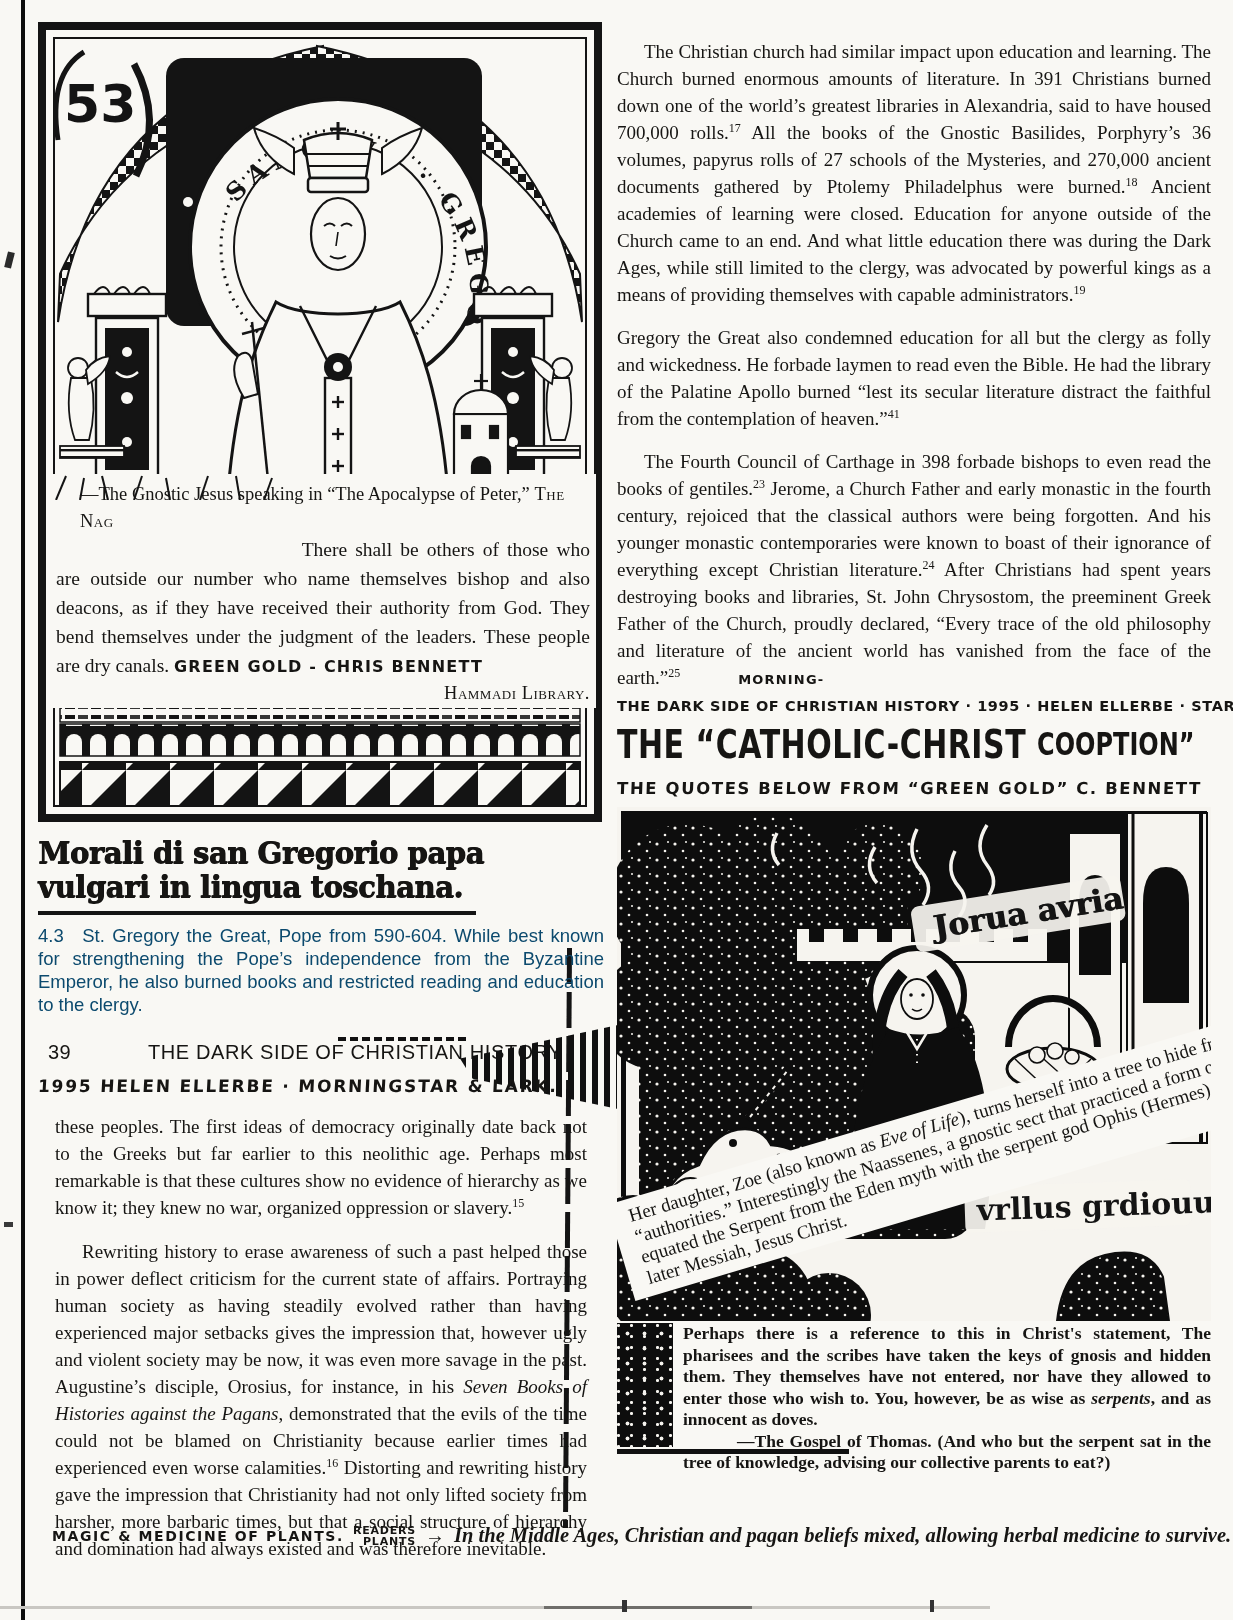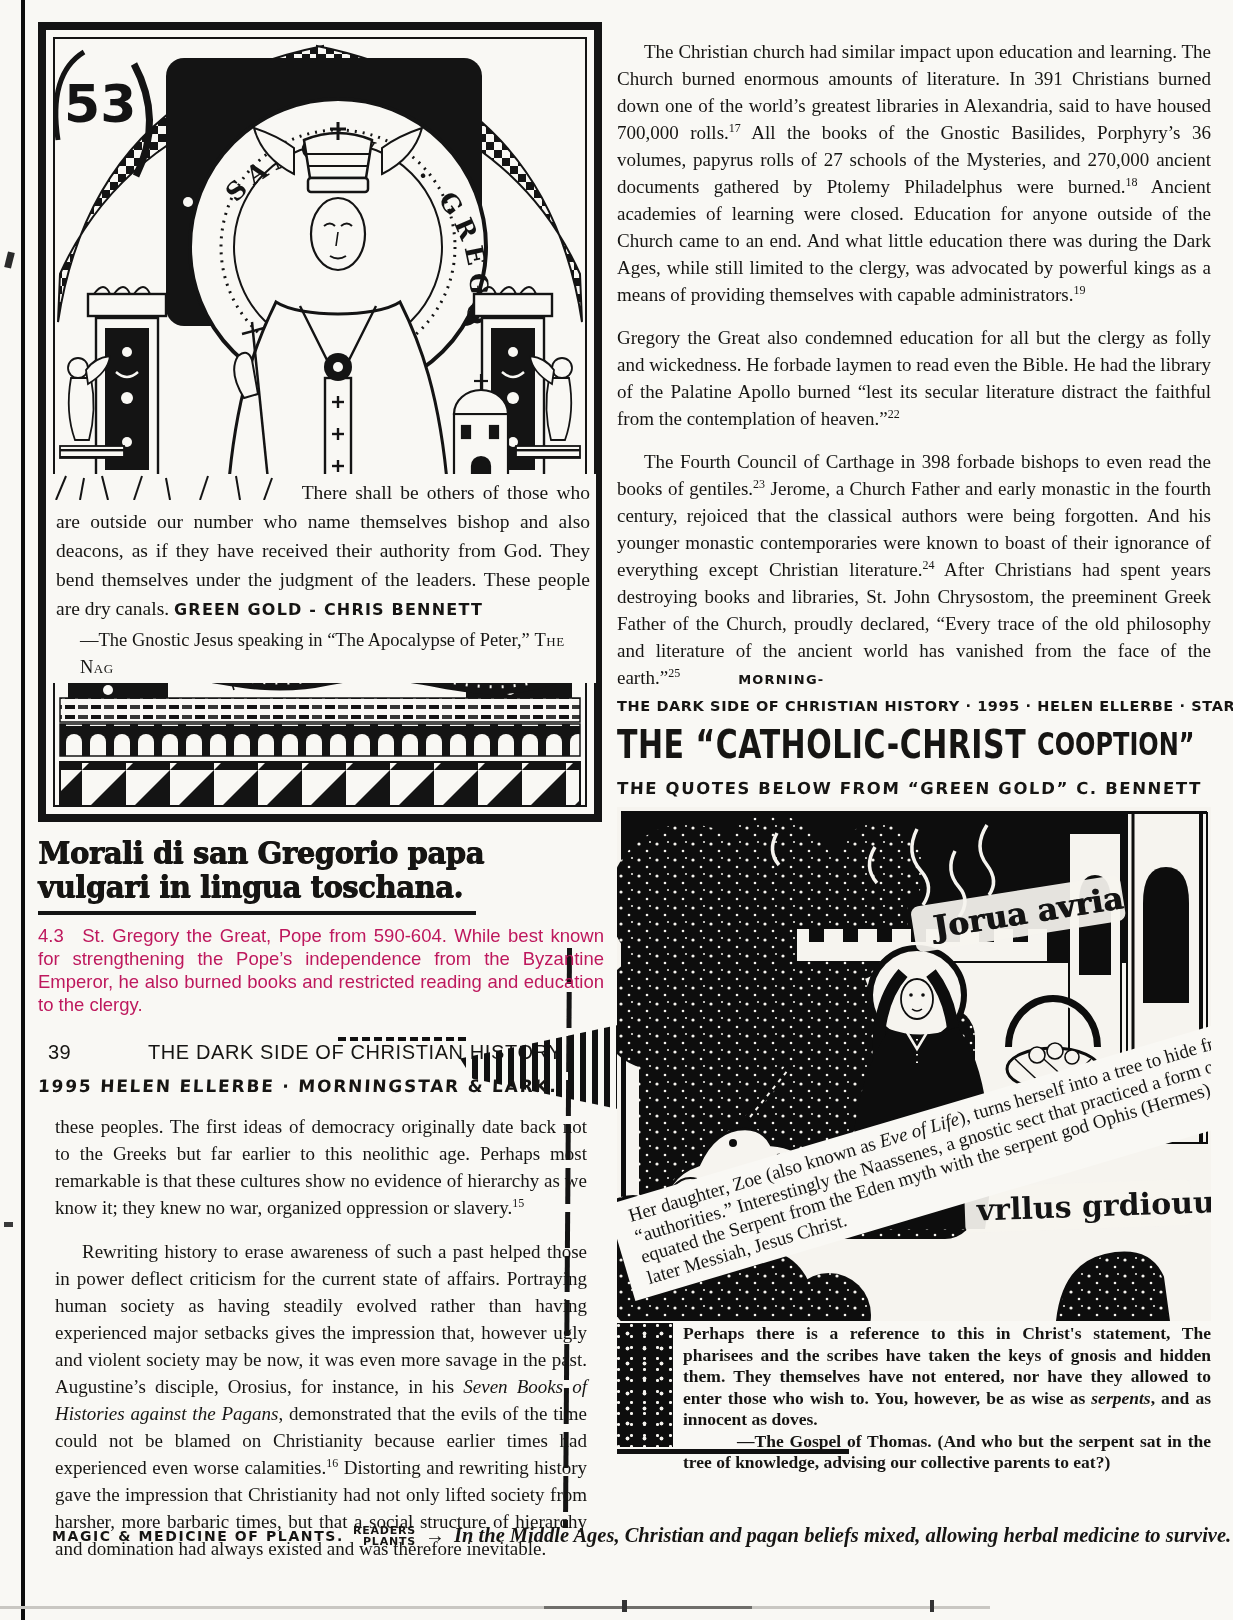--- a/index.html
+++ b/index.html
@@ -30,21 +30,21 @@
   .woodcut svg{position:absolute;left:0;top:0;}
   .quote-overlay{position:absolute;left:12px;top:452px;width:534px;background:#f9f8f4;padding:4px 6px 2px 6px;}
   .quote{font-size:19.5px;line-height:29px;text-indent:46%;}
   .quote-sketch{position:absolute;left:10px;top:2px;}
   .attr-line1{font-size:18.5px;line-height:27px;margin-top:3px;padding-left:24px;text-align:left;}
   .attr-line2{font-size:18.5px;line-height:25px;text-align:right;}
   .gothic{margin-top:14px;font-family:"DejaVu Serif",serif;font-weight:700;font-size:30px;line-height:34px;
     letter-spacing:-.5px;transform:scaleX(.97);transform-origin:left;
     text-shadow:.8px 0 0 currentColor,0 .5px 0 currentColor;}
   .gothic-rule{margin-top:7px;width:438px;height:4px;background:#141414;}
-  .fig-caption{margin-top:9px;width:566px;font-size:18.5px;line-height:23px;text-align:justify;color:#be185d;}
+  .fig-caption{margin-top:9px;width:566px;font-size:18.5px;line-height:23px;text-align:justify;color:#0c4a6e;}
   .running-row{position:relative;margin-top:25px;height:32px;}
   .page-num{position:absolute;left:10px;top:0;font-size:20px;letter-spacing:.5px;}
   .running-head{position:absolute;left:110px;top:0;font-size:20px;letter-spacing:.6px;}
   .wedge{position:absolute;right:-14px;top:-16px;width:158px;height:84px;
     background:repeating-linear-gradient(90deg,#111 0 6px,transparent 6px 12px);
     clip-path:polygon(0 40%,100% 0,100% 100%,8% 64%);}
   .wedge-dash{position:absolute;right:138px;top:-4px;width:128px;border-top:4px dashed #111;}
   .hw-pub{margin-top:3px;font-size:17px;letter-spacing:1.8px;transform:skewX(-3deg);transform-origin:left;}
   .left-body{margin-top:8px;width:566px;}
   .left-body p{margin:17px;}
@@ -256,22 +256,23 @@
             <line x1="6" y1="26" x2="16" y2="2"></line>
               <line x1="30" y1="26" x2="34" y2="4"></line>
             <line x1="58" y1="26" x2="52" y2="2"></line>
               <line x1="84" y1="26" x2="92" y2="2"></line>
             <line x1="120" y1="26" x2="116" y2="4"></line>
               <line x1="150" y1="26" x2="158" y2="2"></line>
             <line x1="190" y1="26" x2="186" y2="2"></line>
               <line x1="214" y1="26" x2="222" y2="4"></line>
           </g>
         </svg>
+        <div class="serif attr-line1"><span>—The Gnostic Jesus speaking in “The Apocalypse of Peter,” </span><span class="sc">The Nag</span></div>
         <div class="serif quote"><span>There shall be others of those who are outside our number who name themselves bishop and also deacons, as if they have received their authority from God. They bend themselves under the judgment of the leaders.  These people are dry canals. </span><span class="hw-inline" style="font-size: 16px;">GREEN GOLD - CHRIS BENNETT</span></div>
-        <div class="serif attr-line1"><span>—The Gnostic Jesus speaking in “The Apocalypse of Peter,” </span><span class="sc">The Nag</span></div>
+        <div class="serif attr-line2"><span class="sc">Hammadi Library.</span></div>
       </div>
     </div>
 
     <div class="gothic">Morali di san Gregorio papa vulgari in lingua toschana.</div>
     <div class="gothic-rule"></div>
 
     <div class="fig-caption sans"><span>4.3 St. Gregory the Great, Pope from 590-604. While best known for strengthening the Pope’s independence from the Byzantine Emperor, he also burned books and restricted reading and education to the clergy.</span></div>
 
     <div class="running-row sans">
       <span class="page-num">39</span>
@@ -283,21 +284,21 @@
 
     <div class="left-body serif">
       <p><span>these peoples. The first ideas of democracy originally date back not to the Greeks but far earlier to this neolithic age. Perhaps most remarkable is that these cultures show no evidence of hierarchy as we know it; they knew no war, organized oppression or slavery.</span><sup>15</sup></p>
       <p class="ind"><span>Rewriting history to erase awareness of such a past helped those in power deflect criticism for the current state of affairs. Portraying human society as having steadily evolved rather than having experienced major setbacks gives the impression that, however ugly and violent society may be now, it was even more savage in the past. Augustine’s disciple, Orosius, for instance, in his </span><span class="it">Seven Books of Histories against the Pagans</span><span>, demonstrated that the evils of the time could not be blamed on Christianity because earlier times had experienced even worse calamities.</span><sup>16</sup><span> Distorting and rewriting history gave the impression that Christianity had not only lifted society from harsher, more barbaric times, but that a social structure of hierarchy and domination had always existed and was therefore inevitable.</span></p>
     </div>
   </div>
 
   <div class="right-col">
     <div class="serif">
       <p class="ind"><span>The Christian church had similar impact upon education and learning. The Church burned enormous amounts of literature. In 391 Christians burned down one of the world’s greatest libraries in Alexandria, said to have housed 700,000 rolls.</span><sup>17</sup><span> All the books of the Gnostic Basilides, Porphyry’s 36 volumes, papyrus rolls of 27 schools of the Mysteries, and 270,000 ancient documents gathered by Ptolemy Philadelphus were burned.</span><sup>18</sup><span> Ancient academies of learning were closed. Education for anyone outside of the Church came to an end. And what little education there was during the Dark Ages, while still limited to the clergy, was advocated by powerful kings as a means of providing themselves with capable administrators.</span><sup>19</sup></p>
-      <p><span>Gregory the Great also condemned education for all but the clergy as folly and wickedness. He forbade laymen to read even the Bible. He had the library of the Palatine Apollo burned “lest its secular literature distract the faithful from the contemplation of heaven.”</span><sup>22</sup></p>
+      <p><span>Gregory the Great also condemned education for all but the clergy as folly and wickedness. He forbade laymen to read even the Bible. He had the library of the Palatine Apollo burned “lest its secular literature distract the faithful from the contemplation of heaven.”</span><sup>41</sup></p>
       <p class="ind"><span>The Fourth Council of Carthage in 398 forbade bishops to even read the books of gentiles.</span><sup>23</sup><span> Jerome, a Church Father and early monastic in the fourth century, rejoiced that the classical authors were being forgotten. And his younger monastic contemporaries were known to boast of their ignorance of everything except Christian literature.</span><sup>24</sup><span> After Christians had spent years destroying books and libraries, St. John Chrysostom, the preeminent Greek Father of the Church, proudly declared, “Every trace of the old philosophy and literature of the ancient world has vanished from the face of the earth.”</span><sup>25</sup><span class="hw-inline" style="margin-left: 58px; font-size: 13px;">MORNING-</span></p>
     </div>
     <div class="hw-cite hw">THE DARK SIDE OF CHRISTIAN HISTORY · 1995 · HELEN ELLERBE · STAR&amp;LARK</div>
 
     <div class="big-title"><span>THE “CATHOLIC-CHRIST </span><span class="tail">COOPTION”</span></div>
     <div class="hw-sub hw">THE QUOTES BELOW FROM “GREEN GOLD” C. BENNETT</div>
 
     <div class="engraving">
       <svg width="594" height="514" viewBox="0 0 594 514">
         <defs>

